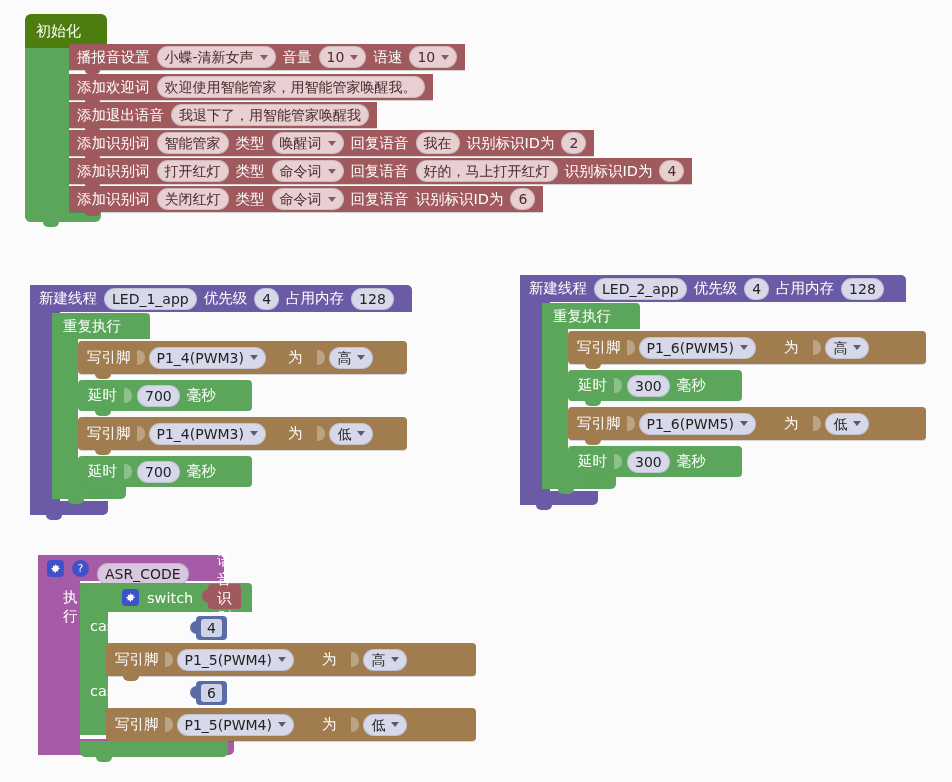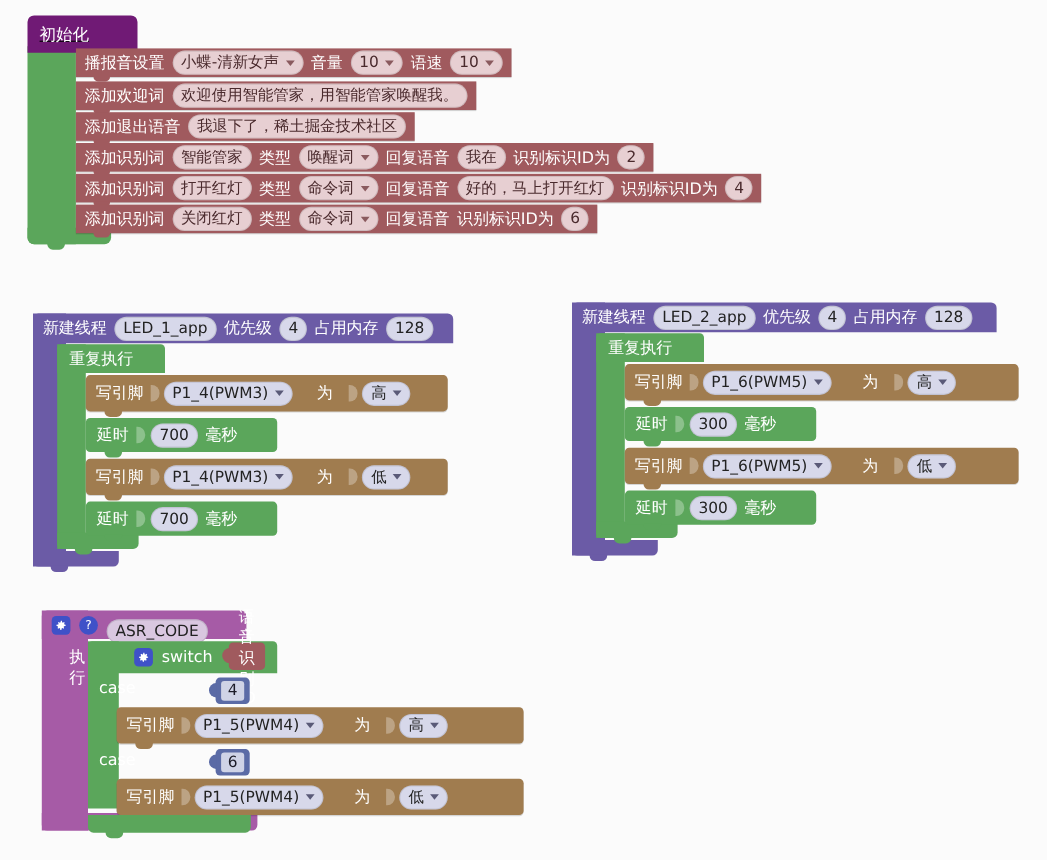--- a/index.html
+++ b/index.html
@@ -36,22 +36,22 @@
   
   .plug{
     width:8px;height:15px;flex:0 0 8px;
     border-radius:0 7px 7px 0;
     background:rgba(255,255,255,.30);margin-right:-2px;
   }
 
   
   #init-block{left:25px;top:14px;width:150px;height:208px;}
   #init-hat{
-    position:absolute;left:0;top:0;width:100px;height:34px;
-    background:#701a75;border-radius:6px 6px 0 0;text-decoration:underline;
+    position:absolute;left:0;top:0;width:82px;height:34px;
+    background:#4d7c0f;border-radius:6px 6px 0 0;
   }
   #init-hat span{
     color:#fff;font-size:15px;line-height:34px;padding-left:11px;display:block;
   }
   #init-body{
     position:absolute;left:0;top:28px;width:44px;height:180px;
     background:#5ba65b;border-radius:0 0 0 6px;
   }
   #init-foot{
     position:absolute;left:0;top:193px;width:76px;height:15px;
@@ -219,21 +219,21 @@
       </div>
       <div class="init-row" style="left: 69px; top: 74px;">
         <span>添加欢迎词</span>
         <span class="field pinky">
           <span>欢迎使用智能管家，用智能管家唤醒我。</span>
         </span>
       </div>
       <div class="init-row" style="left: 69px; top: 102px;">
         <span>添加退出语音</span>
         <span class="field pinky">
-          <span>我退下了，稀土掘金技术社区</span>
+          <span>我退下了，用智能管家唤醒我</span>
         </span>
       </div>
       <div class="init-row" style="left: 69px; top: 130px;">
         <span>添加识别词</span>
         <span class="field pinky">
           <span>智能管家</span>
         </span>
         <span>类型</span>
         <span class="field pinky">
           <span>唤醒词</span>

